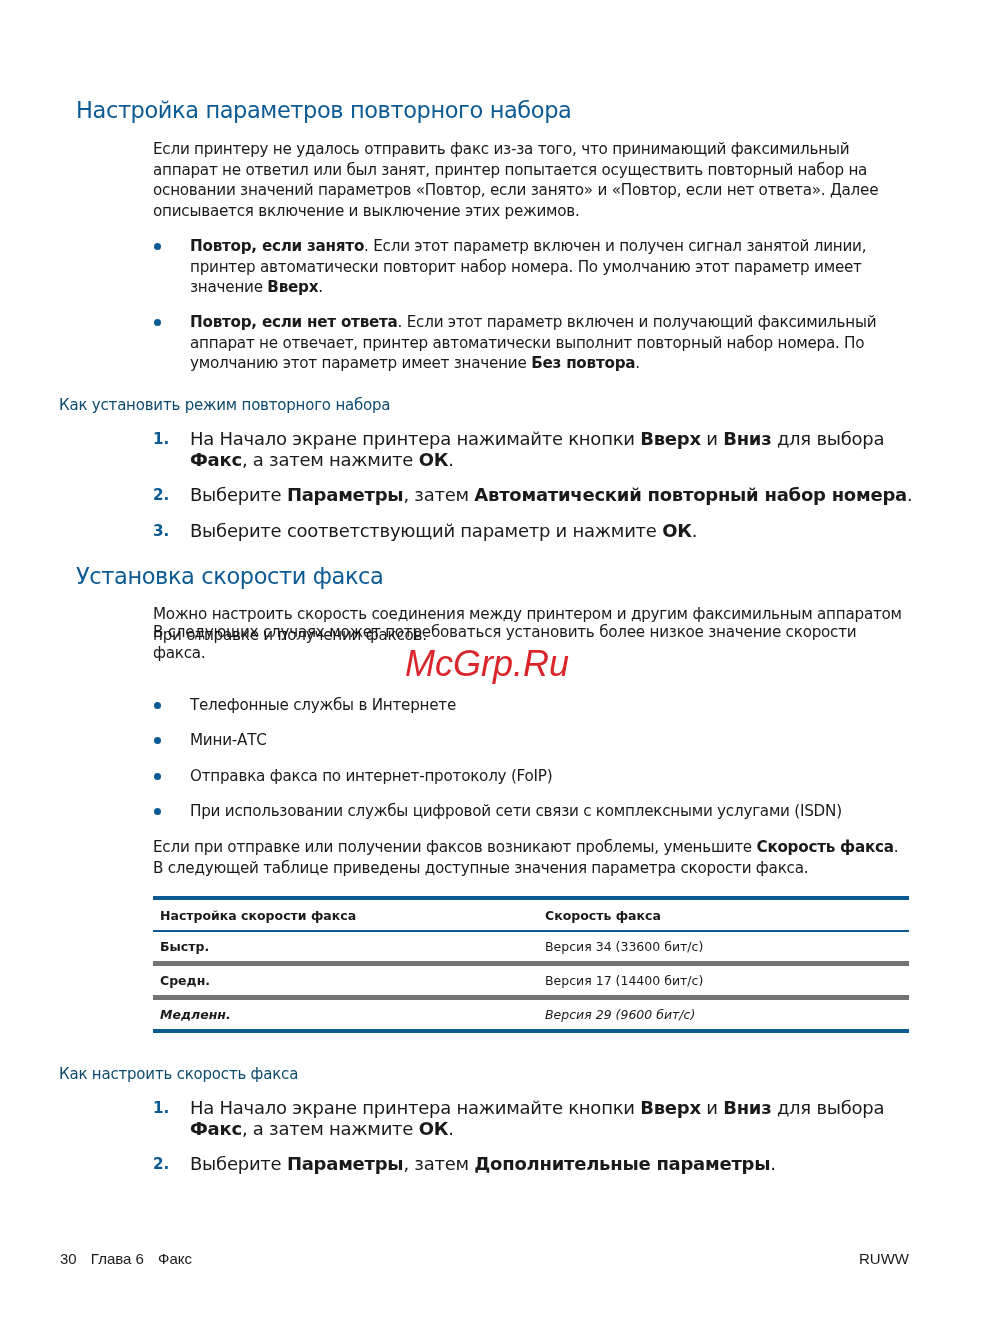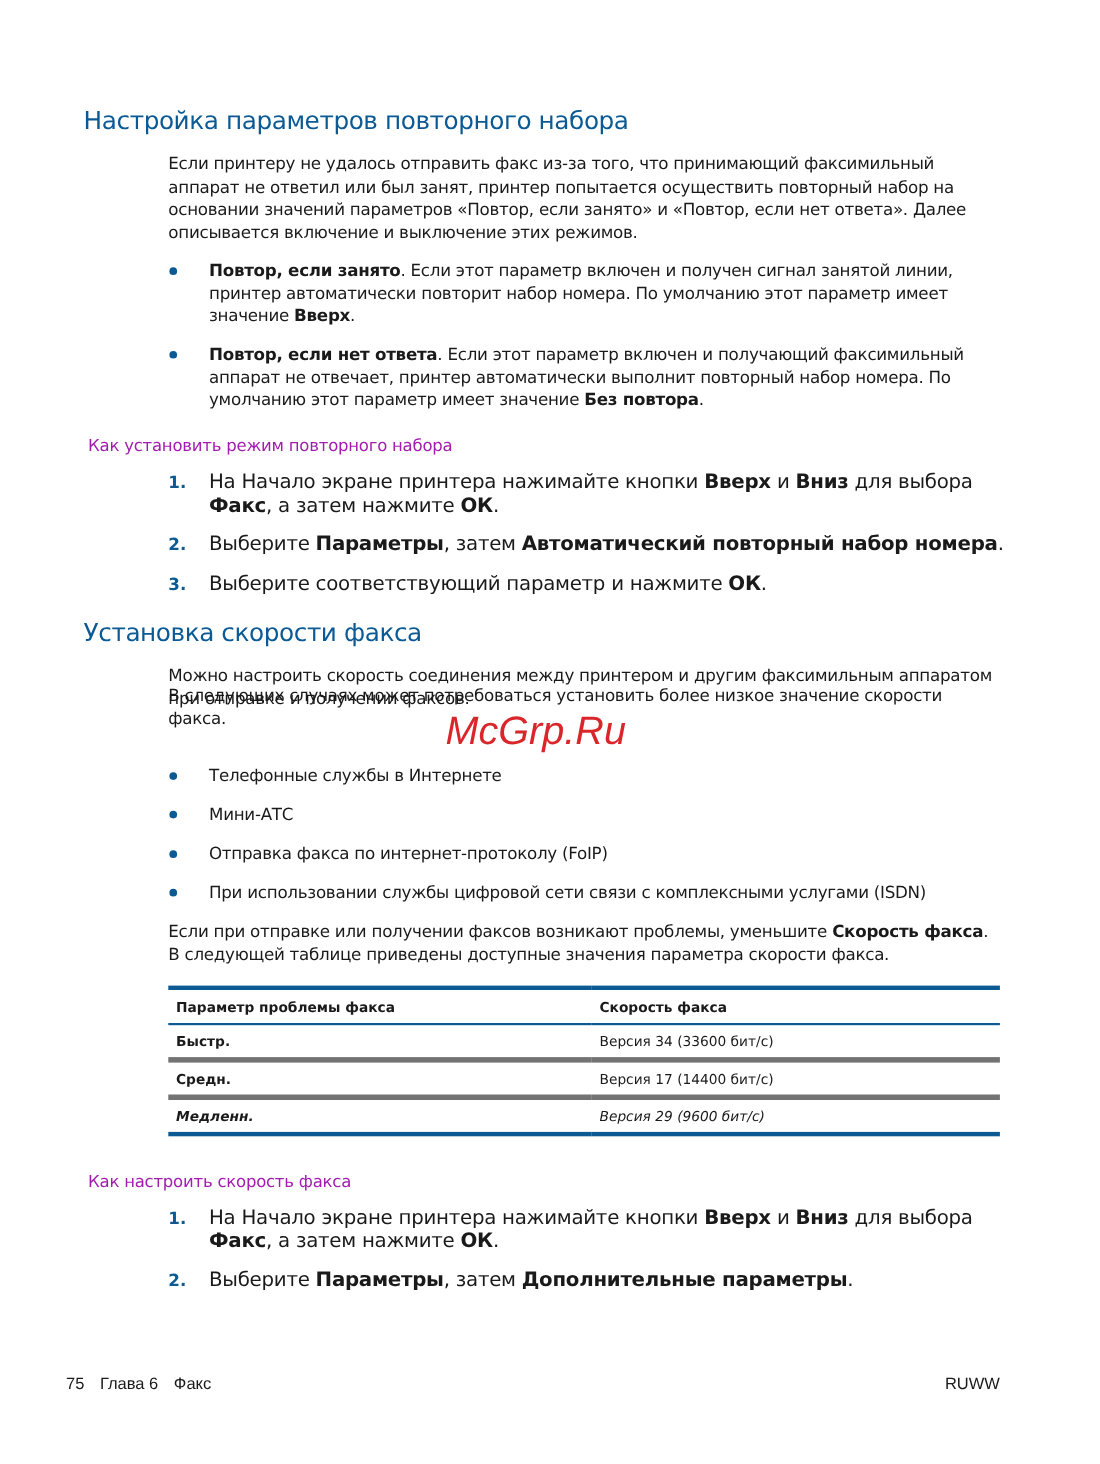--- a/index.html
+++ b/index.html
@@ -25,23 +25,23 @@
       left: 76px;
       font-size: 22.5px;
       font-weight: normal;
       color: #0b5a94;
       letter-spacing: -0.4px;
       margin: 0;
       white-space: nowrap;
     }
     .h2 {
       position: absolute;
-      left: 80px;
+      left: 59px;
       font-size: 15px;
-      color: #a21caf;
+      color: #0c4a6e;
       font-weight: normal;
       margin: 0;
       letter-spacing: -0.2px;
       white-space: nowrap;
     }
     .para {
       position: absolute;
       left: 153px;
       width: 760px;
       font-size: 15.2px;
@@ -199,21 +199,21 @@
   <div class="bullet" style="top:801px;">
     <span class="dot"></span>
     <div class="item">При использовании службы цифровой сети связи с комплексными услугами (ISDN)</div>
   </div>
 
   <p class="para" style="top:837px;"><span>Если при отправке или получении факсов возникают проблемы, уменьшите </span><b>Скорость факса</b><span>. В следующей таблице приведены доступные значения параметра скорости факса.</span></p>
 
   <table class="speed">
     <thead>
       <tr>
-        <th class="c1">Параметр проблемы факса</th>
+        <th class="c1">Настройка скорости факса</th>
         <th>Скорость факса</th>
       </tr>
     </thead>
     <tbody>
       <tr>
         <td class="col1">Быстр.</td>
         <td>Версия 34 (33600 бит/с)</td>
       </tr>
       <tr>
         <td class="col1">Средн.</td>
@@ -232,21 +232,21 @@
     <span class="num">1.</span>
     <div class="item"><span>На Начало экране принтера нажимайте кнопки </span><b>Вверх</b><span> и </span><b>Вниз</b><span> для выбора </span><b>Факс</b><span>, а затем нажмите </span><b>ОК</b><span>.</span></div>
   </div>
 
   <div class="step" style="top:1154px;">
     <span class="num">2.</span>
     <div class="item"><span>Выберите </span><b>Параметры</b><span>, затем </span><b>Дополнительные параметры</b><span>.</span></div>
   </div>
 
   <div class="footer footer-left">
-    <span>75</span>
+    <span>30</span>
     <span>Глава 6</span>
     <span>Факс</span>
   </div>
   <div class="footer footer-right">
     <span>RUWW</span>
   </div>
 
   <div class="watermark">McGrp.Ru</div>
 </div>
 

